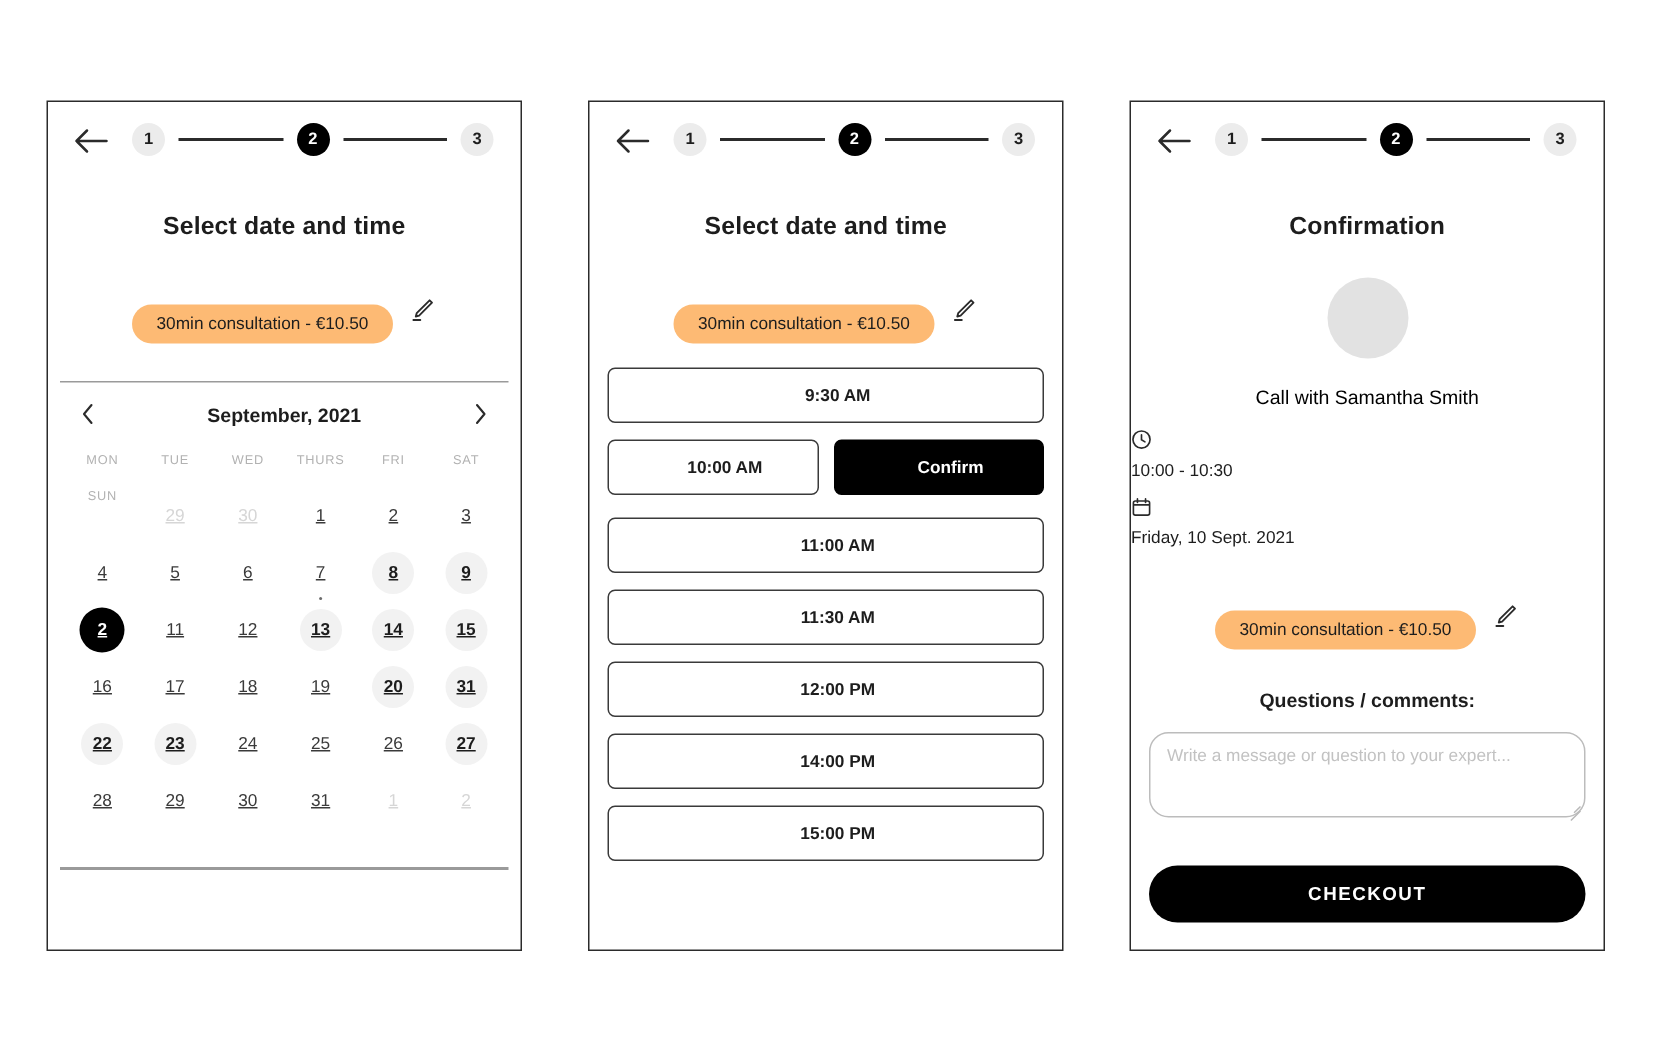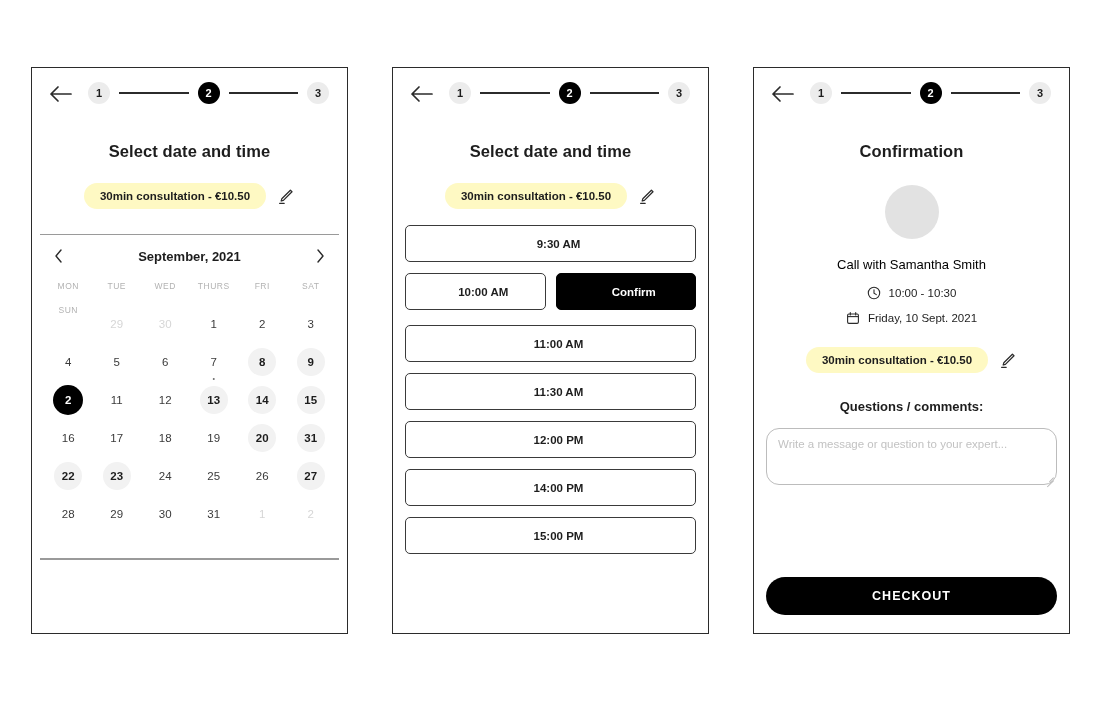--- a/index.html
+++ b/index.html
@@ -97,28 +97,29 @@
   }
 
   .pill-row {
     display: flex;
     align-items: center;
     justify-content: center;
     margin-top: 22px;
     gap: 10px;
   }
   .pill {
-    background: #fef9c3;
+    background: #fdba74;
     border-radius: 40px;
     padding: 7px 16px;
     font-size: 11.5px;
-    font-weight: bold;
+    font-weight: normal;
     color: #1d1d1d;
     white-space: nowrap;
     cursor: pointer;
+    margin-top: 20px;
   }
   .edit-icon { cursor: pointer; display: block; }
 
   
   .divider {
     height: 1.4px;
     background: #9a9a9a;
     margin: 0 8px;
   }
   .cal-top-divider { margin-top: 25px; }
@@ -161,20 +162,21 @@
     width: 28px;
     height: 28px;
     border-radius: 50%;
     display: flex;
     align-items: center;
     justify-content: center;
     font-size: 11.5px;
     color: #3a3a3a;
     cursor: pointer;
     position: relative;
+    text-decoration: underline;
   }
   .day.avail {
     background: #f2f2f2;
     font-weight: bold;
     color: #1d1d1d;
   }
   .day.selected {
     background: #000000;
     color: #ffffff;
     font-weight: bold;
@@ -241,26 +243,26 @@
     text-align: center;
     font-size: 13px;
     margin-top: 18px;
     color: #000000;
   }
   .meta-list {
     margin-top: 14px;
   }
   .meta-row {
     display: flex;
-    align-items: center;
     justify-content: center;
     gap: 8px;
     font-size: 11.5px;
     color: #1d1d1d;
     margin-bottom: 11px;
+    flex-direction: column;
   }
   .meta-row svg { display: block; flex: 0 0 auto; }
 
   .q-title {
     text-align: center;
     font-size: 13px;
     font-weight: bold;
     margin-top: 26px;
   }
   .q-box {

